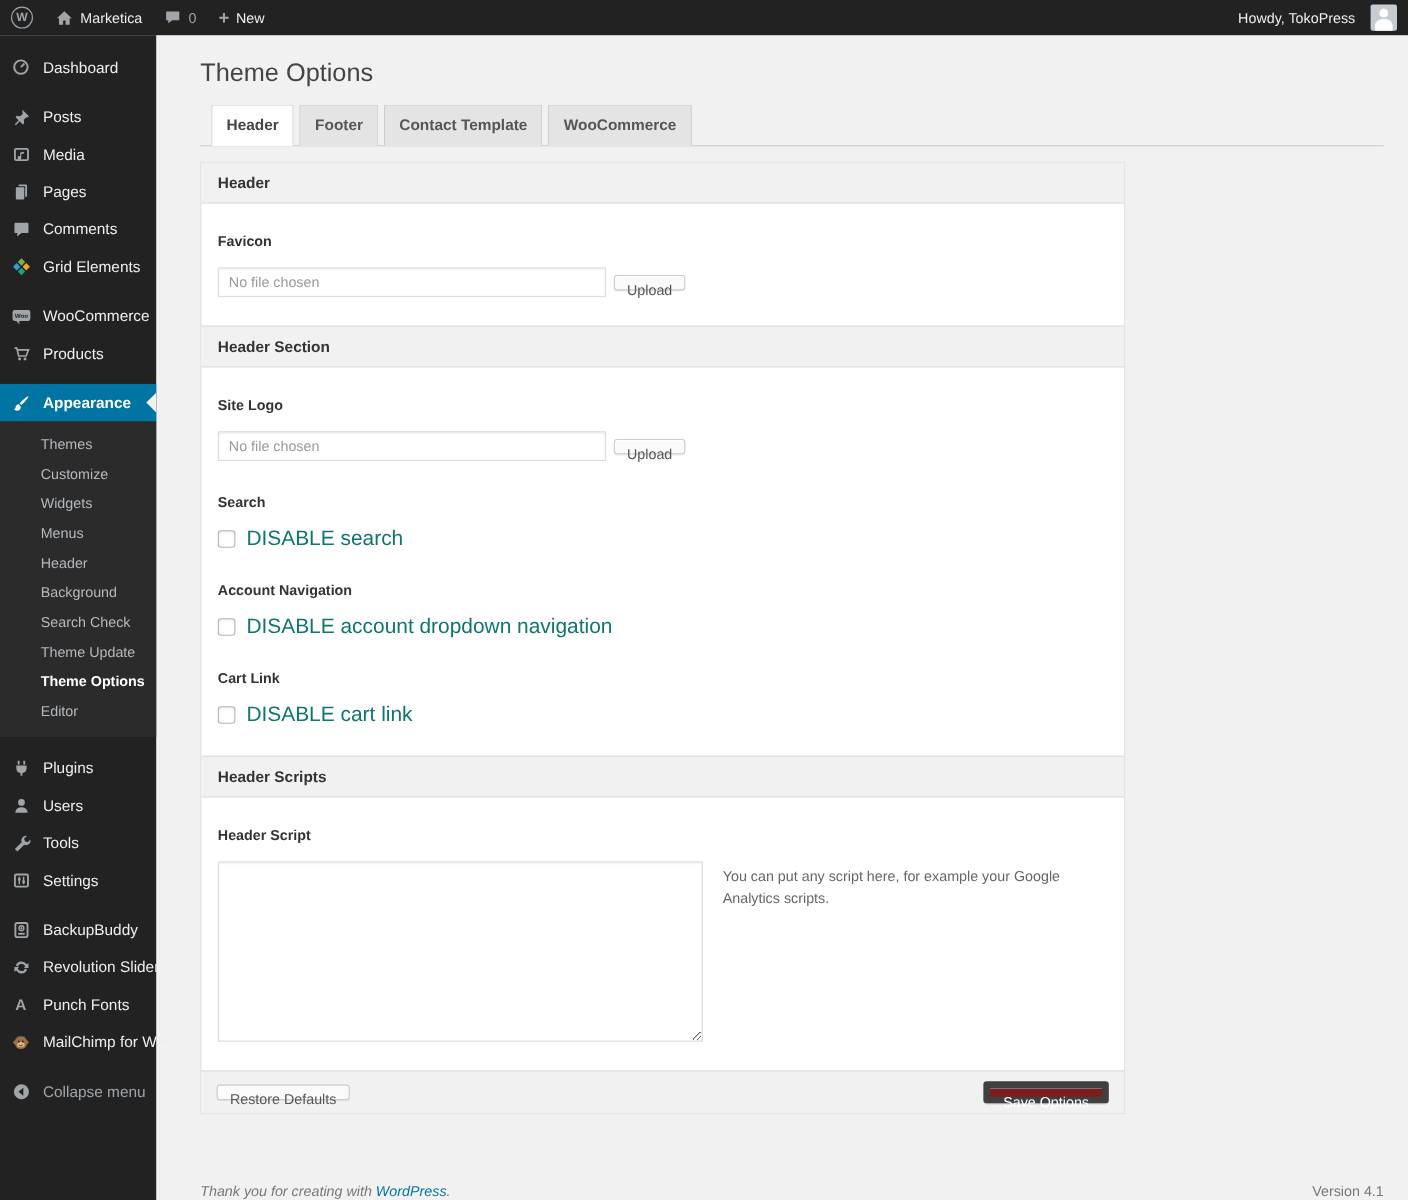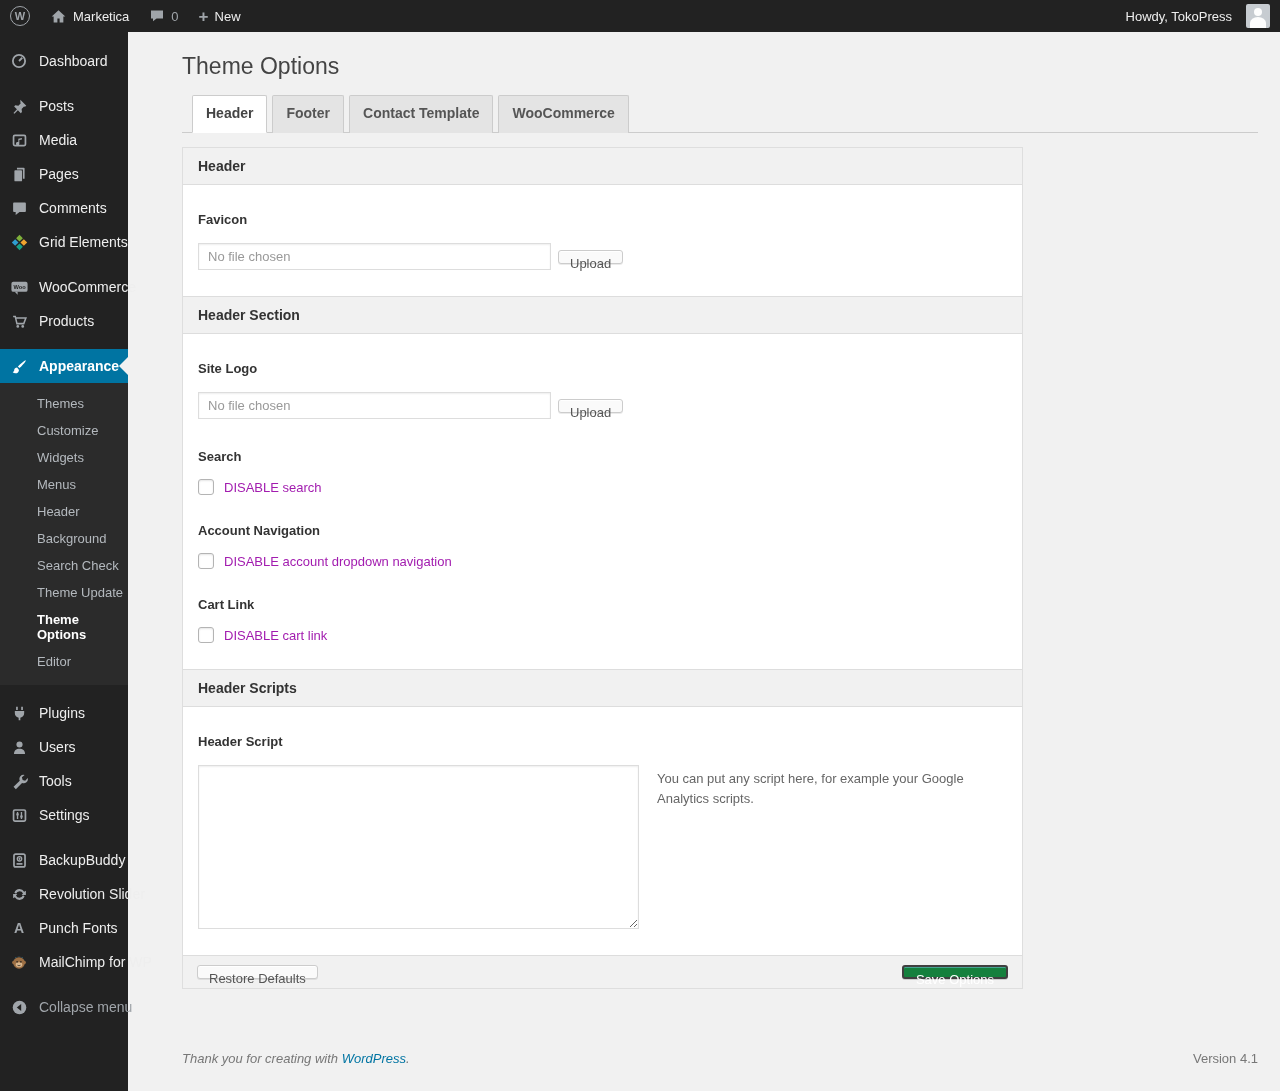--- a/index.html
+++ b/index.html
@@ -14,21 +14,21 @@
   .ab-item .ab-ic { color:#a0a5aa; display:flex; align-items:center; }
   .wp-logo-circle { width:20px; height:20px; border:1.6px solid #a0a5aa; border-radius:50%;
     display:flex; align-items:center; justify-content:center; font-size:11px; font-weight:bold; color:#a0a5aa; }
   .ab-count { color:#a0a5aa; }
   .ab-plus { font-size:17px; font-weight:bold; color:#a0a5aa; line-height:1; }
   .avatar { width:24px; height:24px; background:#c7ccd1; border-radius:2px; position:relative; overflow:hidden; margin-left:8px; }
   .avatar::before { content:""; position:absolute; top:4px; left:8px; width:8px; height:8px; border-radius:50%; background:#fdfdfd; }
   .avatar::after { content:""; position:absolute; top:13px; left:4px; width:16px; height:12px; border-radius:50% 50% 0 0; background:#fdfdfd; }
 
   
-  .sidebar { position:absolute; top:32px; left:0; width:128px; height:1059px; background:#222; color:#eee; font-size:14px; }
+  .sidebar { position:absolute; top:32px; left:0; width:142px; height:1059px; background:#222; color:#eee; font-size:14px; }
   .menu { list-style:none; padding-top:12px; }
   .mi { display:flex; align-items:center; gap:10px; padding:8px 8px 8px 9px; height:34px; cursor:pointer; position:relative; }
   .mi .ic { width:20px; display:flex; justify-content:center; align-items:center; color:#a0a5aa; flex:none; }
   .mi .lbl { color:#eee; white-space:nowrap; }
   .gap { margin-top:11px; }
   .mi.active { background:#0074a2; }
   .mi.active .ic { color:#fff; }
   .mi.active .lbl { color:#fff; font-weight:bold; }
   .arrow-notch { position:absolute; right:0; top:50%; transform:translateY(-50%);
     width:0; height:0; border-top:9px solid transparent; border-bottom:9px solid transparent; border-right:9px solid #f1f1f1; }
@@ -51,26 +51,26 @@
   .sec-bar.mid { border-top:1px solid #ddd; }
   .sec-body { padding:6px 15px 26px 15px; }
   .field-label { margin-top:21px; font-size:13px; font-weight:bold; color:#333; }
   .file-row { margin-top:16px; display:flex; align-items:center; gap:7px; }
   .file-input { width:353px; height:27px; border:1px solid #ddd; background:#fff; padding:4px 9px; font-size:13px;
     font-family:"Liberation Sans",sans-serif; color:#b91c1c; box-shadow:inset 0 1px 2px rgba(0,0,0,.07); }
   .file-input::placeholder { color:#999; opacity:1; }
   .btn { display:inline-block; font-size:13px; font-family:"Liberation Sans",sans-serif; cursor:pointer;
     border-radius:3px; padding:4px 11px; height:14px; line-height:17px; }
   .btn-secondary { background:#fafafa; border:1px solid #ccc; color:#555; box-shadow:inset 0 1px 0 #fff, 0 1px 0 rgba(0,0,0,.08); }
-  .btn-primary { background:#15803d; border:2px solid #404040; color:#fff;
+  .btn-primary { background:#7f1d1d; border:6px solid #404040; color:#fff;
     box-shadow:inset 0 1px 0 rgba(120,200,230,.5), 0 1px 0 rgba(0,0,0,.15); padding:4px 12px; }
   .check-row { margin-top:15px; display:flex; align-items:center; gap:10px; }
   .checkbox { width:16px; height:16px; background:#fff; border:1px solid #b4b4b4; border-radius:3px;
     box-shadow:inset 0 1px 2px rgba(0,0,0,.1); cursor:pointer; flex:none; }
-  .check-label { font-size:13px; color:#a21caf; }
+  .check-label { font-size:19px; color:#0f766e; }
   .script-row { margin-top:16px; display:flex; gap:18px; align-items:flex-start; }
   .script-area { width:441px; height:164px; border:1px solid #ddd; resize:both; font-family:"Liberation Mono","DejaVu Sans Mono",monospace;
     font-size:13px; padding:6px; color:#333; box-shadow:inset 0 1px 2px rgba(0,0,0,.07); }
   .script-help { width:310px; font-size:13px; color:#666; line-height:1.55; margin-top:4px; }
   .panel-foot { background:#f1f1f1; border-top:1px solid #ddd; padding:9px 14px; display:flex; justify-content:space-between; align-items:center; }
 
   .page-footer { margin-top:62px; display:flex; justify-content:space-between; align-items:center; font-size:13px; color:#777; }
   .thanks { font-style:italic; }
   .thanks a { color:#0074a2; text-decoration:none; font-style:italic; }
   .version { color:#777; }

